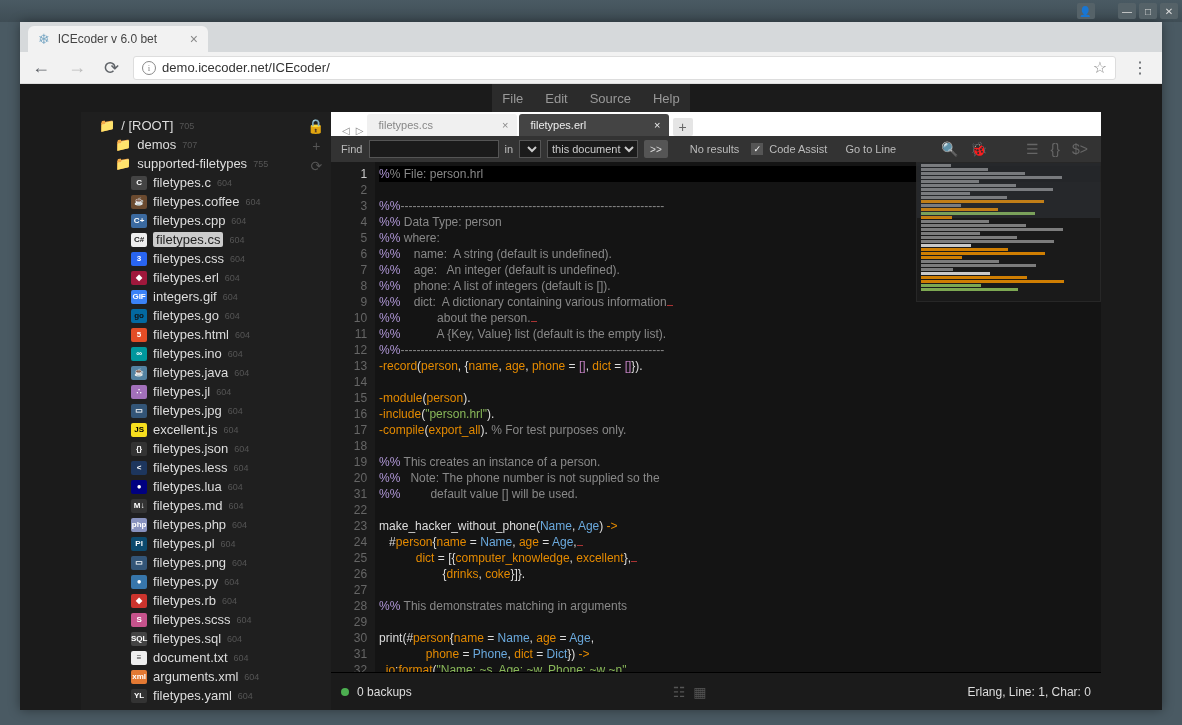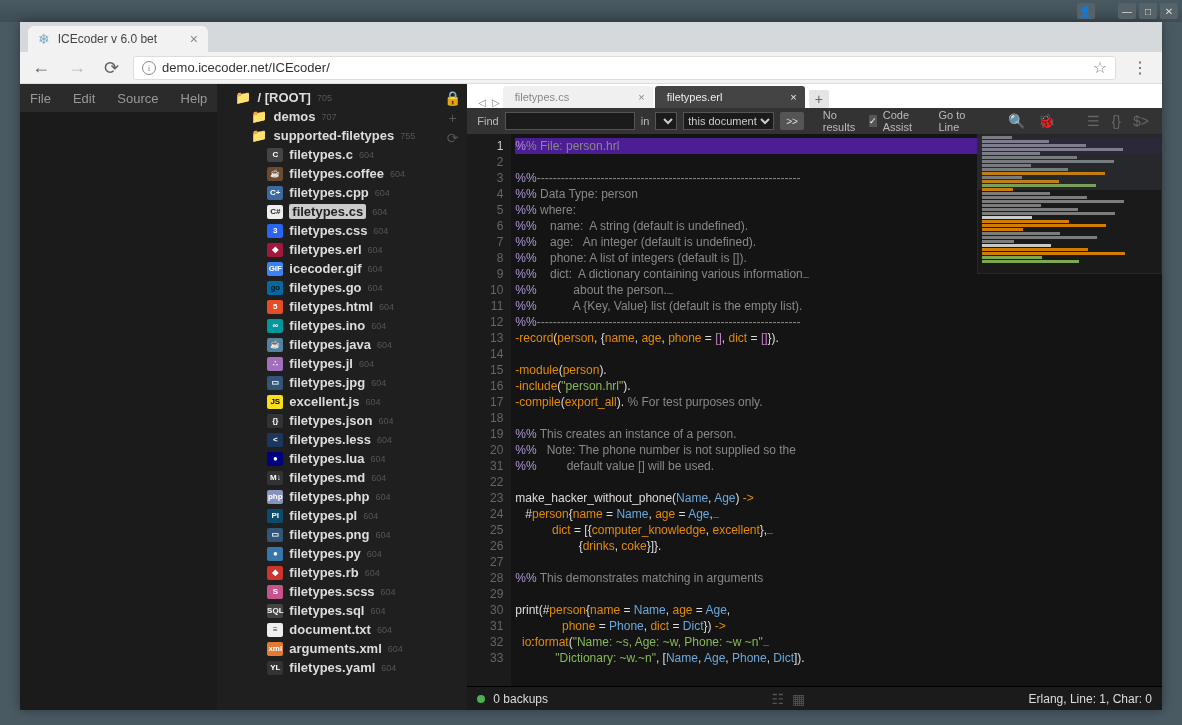--- a/index.html
+++ b/index.html
@@ -18,31 +18,31 @@
 .snow { color:#7aa8c4; font-size:14px; }
 .addrbar { height:32px; background:#f2f2f2; border-bottom:1px solid #ddd; display:flex; align-items:center; padding:0 8px; gap:10px; }
 .navbtn { color:#5f6368; font-size:18px; padding:0 4px; cursor:pointer; }
 .navbtn.disabled { color:#bbb; }
 .omnibox { flex:1; display:flex; align-items:center; background:#fff; border:1px solid #ddd; border-radius:3px; height:24px; padding:0 8px; font-size:13px; color:#333; gap:6px; }
 .omnibox .info { width:14px; height:14px; border:1px solid #888; border-radius:50%; display:flex; align-items:center; justify-content:center; font-size:9px; color:#888; font-family:serif; }
 .star { color:#888; font-size:16px; }
 .kebab { color:#5f6368; font-size:16px; padding:0 6px; }
 
 
-.ide { flex:1; display:flex; flex-direction:row; background:#1b1b1b; overflow:hidden; font-size:13px; }
+.ide { flex:1; display:flex; flex-direction:column; background:#1b1b1b; overflow:hidden; font-size:13px;align-items:center; }
 .menubar { height:28px; background:#2b2b2b; display:flex; align-items:center; padding:0 10px; color:#999; gap:22px; font-size:13px; }
 .menubar span { cursor:pointer; }
 .workspace { flex:1; display:flex; overflow:hidden; }
 
 
 .sidebar { width:250px; background:#1f1f1f; display:flex; flex-direction:column; overflow:hidden; color:#ccc; position:relative; }
 .tree { flex:1; overflow-y:auto; padding:4px 0 4px 10px; }
 .sidectl { position:absolute; right:6px; top:6px; display:flex; flex-direction:column; gap:4px; color:#555; font-size:14px; align-items:center; }
 .node { display:flex; align-items:center; gap:6px; height:19px; font-size:13px; padding-right:6px; white-space:nowrap; }
-.node .label { color:#ddd;font-weight:bold; }
+.node .label { color:#ddd; }
 .node .count { color:#555; font-size:9px; }
 .node.sel .label { background:#ccc; color:#222; padding:0 3px; border-radius:2px; }
 .fld { color:#f0a030; font-size:13px; }
 .fileico { width:16px; height:14px; display:flex; align-items:center; justify-content:center; font-size:8px; font-weight:bold; color:#fff; border-radius:2px; font-family:Arial; }
 .ind0{padding-left:8px}.ind1{padding-left:24px}.ind2{padding-left:40px}
 
 
 .editor { flex:1; display:flex; flex-direction:column; background:#1b1b1b; overflow:hidden; position:relative; }
 .edittabs { height:24px; background:#fff; display:flex; align-items:flex-end; padding-left:8px; gap:0; font-size:11px; }
 .arrow { color:#888; font-size:10px; padding:0 3px; }
@@ -58,36 +58,36 @@
 .spacer { flex:1; }
 .chk { width:12px; height:12px; background:#555; display:inline-flex; align-items:center; justify-content:center; color:#fff; font-size:9px; }
 .ficon { color:#666; font-size:14px; padding:0 3px; }
 
 .codewrap { flex:1; display:flex; overflow:hidden; }
 .gutter { width:44px; background:#1b1b1b; color:#666; text-align:right; padding:4px 8px 4px 0; font:12px/16px "Courier New",monospace; }
 .gutter .ln { height:16px; }
 .gutter .ln.hl { color:#ccc; }
 .code { flex:1; background:#141414; padding:4px 0 4px 4px; font:12px/16px "Courier New",monospace; color:#ccc; overflow:auto; white-space:pre; position:relative; }
 .cl { height:16px; }
-.cl.cur { background:#4c1d95; }
+.cl.cur { background:#000000; }
 .cm  { color:#888; }       
 .cp  { color:#b198d8; }    
 .kw  { color:#e48a00; }    
 .at  { color:#e48a00; }    
 .vr  { color:#6aa9dd; }    
 .st  { color:#89b859; }    
 .nm  { color:#c080c0; }    
 .fn  { color:#ddd; }       
 .tw  { display:inline-block; width:6px; border-bottom:1px dashed #a33; }
 
 .minimap { position:absolute; top:50px; right:0; width:185px; height:140px; background:#1b1b1b; border:1px solid #2a2a2a; opacity:.9; overflow:hidden; }
 .minimap .ml { height:3px; margin:1px 4px; }
 .minimap .viewport { position:absolute; top:0; left:0; right:0; height:55px; background:rgba(120,140,160,.15); }
 
-.status { height:24px; background:#1b1b1b; border-top:1px solid #000; display:flex; align-items:center; padding:0 10px; font-size:12px; color:#ddd; gap:8px; }
+.status { height:38px; background:#1b1b1b; border-top:1px solid #000; display:flex; align-items:center; padding:0 10px; font-size:12px; color:#ddd; gap:8px; }
 .status .dot { width:8px; height:8px; background:#4caf50; border-radius:50%; }
 .status .mid { flex:1; display:flex; justify-content:center; gap:8px; color:#555; }
 .status .midglyph { font-size:14px; }
 .status .right { display:flex; gap:6px; }
 </style>
 </head>
 <body>
 
 <div class="titlebar">
   <div class="wbtn user">👤</div>
@@ -173,21 +173,21 @@
               <span class="label">filetypes.css</span>
               <span class="count">604</span>
             </div>
             <div class="node ind2">
               <span class="fileico" style="background:#a0183c;color:#fff">◆</span>
               <span class="label">filetypes.erl</span>
               <span class="count">604</span>
             </div>
             <div class="node ind2">
               <span class="fileico" style="background:#3b82f6;color:#fff">GIF</span>
-              <span class="label">icecoder.gif</span>
+              <span class="label">integers.gif</span>
               <span class="count">604</span>
             </div>
             <div class="node ind2">
               <span class="fileico" style="background:#0369a1;color:#111">go</span>
               <span class="label">filetypes.go</span>
               <span class="count">604</span>
             </div>
             <div class="node ind2">
               <span class="fileico" style="background:#e44d26;color:#fff">5</span>
               <span class="label">filetypes.html</span>

